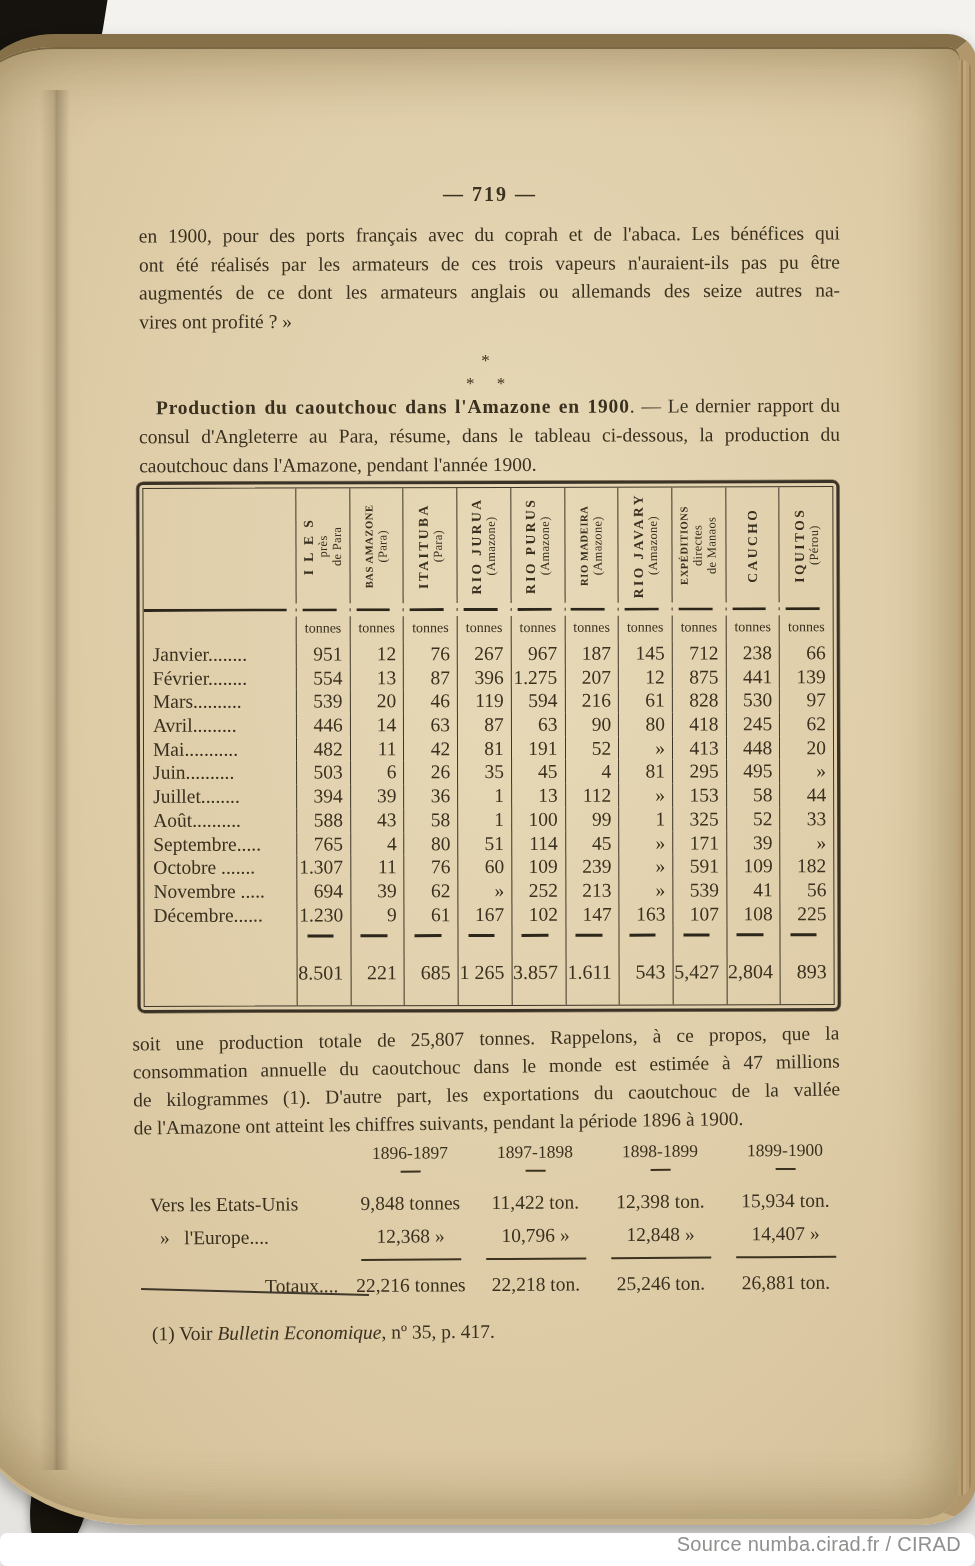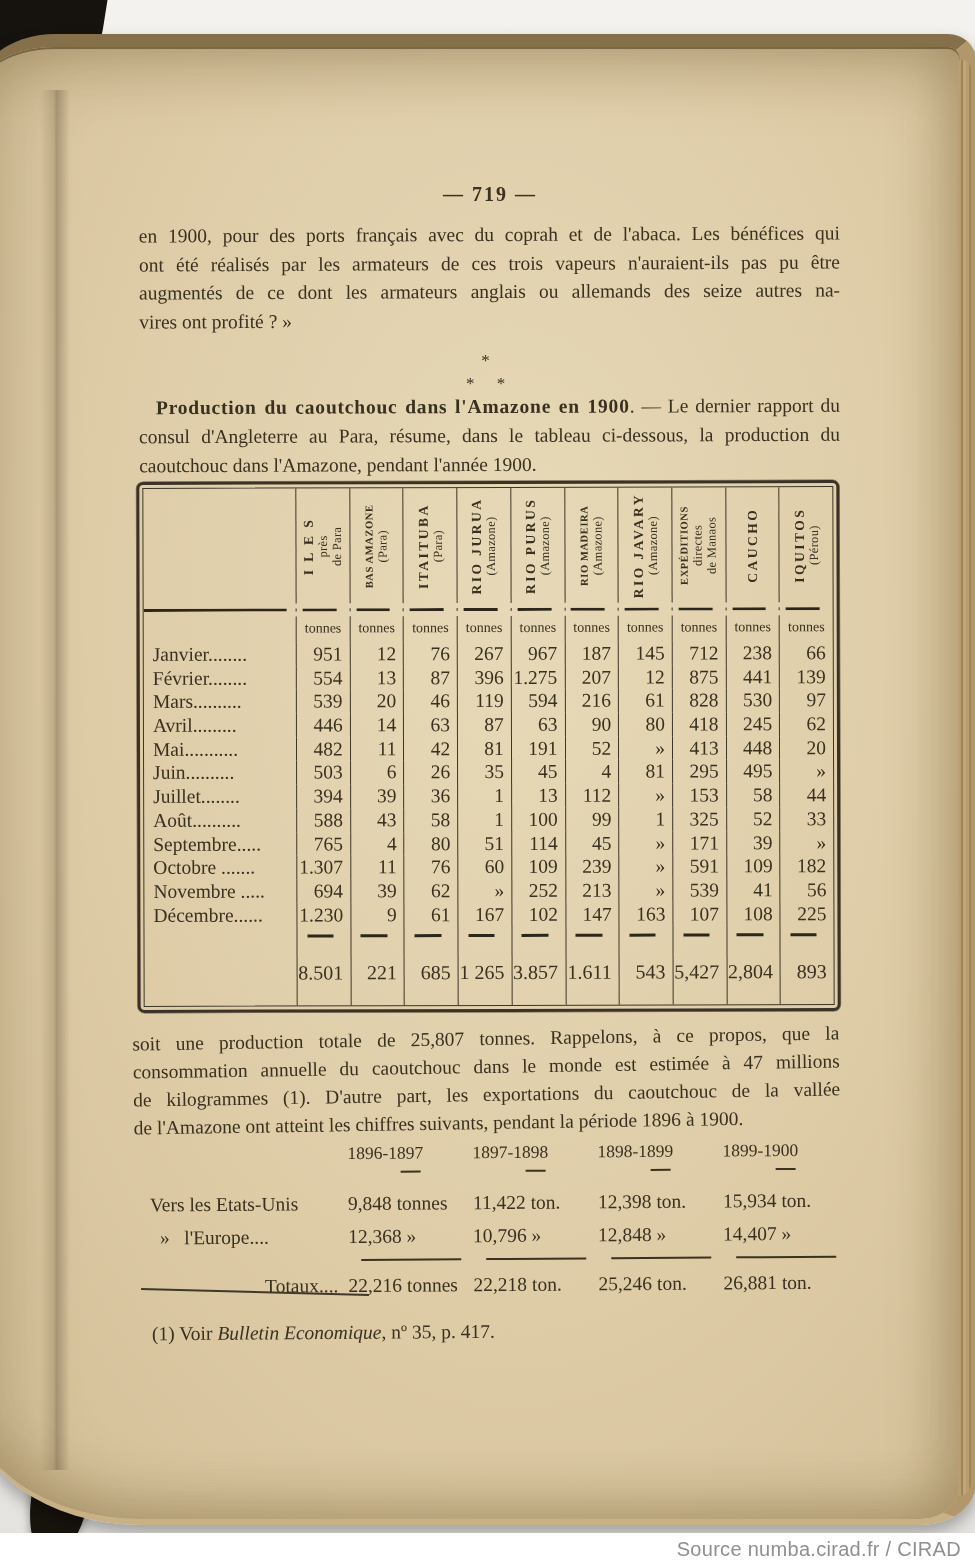--- a/index.html
+++ b/index.html
@@ -25,21 +25,21 @@
                    inset 0 30px 60px rgba(115,88,45,.18),
                    inset -24px 0 50px rgba(120,95,50,.22),
                    inset 45px 0 70px rgba(95,72,40,.16),
                    inset 0 -25px 45px rgba(120,95,50,.15);}
   .edge-stack{position:absolute;right:4px;top:60px;bottom:70px;width:13px;z-index:4;opacity:.85;
               background:repeating-linear-gradient(90deg,#bb9f72 0 3px,#9d8156 3px 5px,#c3a87c 5px 8px);
               border-radius:0 10px 14px 0;}
   .gutter-crease{position:absolute;left:40px;top:90px;height:1380px;width:30px;z-index:4;
                  background:linear-gradient(90deg,rgba(0,0,0,0) 0%,rgba(92,72,40,.20) 45%,rgba(60,45,25,.30) 55%,rgba(0,0,0,0) 100%);}
   .footer-strip{position:absolute;left:0;right:0;bottom:0;height:33px;background:#ffffff;z-index:8;
-                display:flex;align-items:center;justify-content:flex-end;padding-right:14px;box-sizing:border-box;}
+                display:flex;align-items:flex-start;justify-content:flex-end;padding-right:14px;box-sizing:border-box;border-radius:7px;}
   .watermark{font-family:"Liberation Sans", sans-serif;font-size:20px;color:#8f8f8d;letter-spacing:.3px;}
   
   .content{position:absolute;left:0;top:0;width:975px;height:1566px;z-index:6;}
   .pageno{position:absolute;top:183px;left:140px;width:700px;text-align:center;
           font-size:20px;font-weight:bold;letter-spacing:2px;color:#3b321f;}
   .para{position:absolute;font-size:19.5px;line-height:28.5px;}
   .jline{text-align:justify;text-align-last:justify;}
   .jline.last{text-align-last:left;}
   #para1{top:221px;left:139px;width:701px;transform:rotate(-.25deg);}
   #para2{top:1025px;left:133px;width:707px;transform:rotate(-.9deg);line-height:28px;}
@@ -70,21 +70,21 @@
   .r-uline .c-val .bar{height:3.5px;background:#2d261a;width:74%;margin:0 auto;}
   .r-tonnes{height:26px;}
   .r-tonnes .c-val{text-align:center;font-size:14px;padding-right:0;line-height:24px;}
   .r-month{height:23.7px;font-size:19.5px;line-height:23.7px;}
   .r-dash{height:29px;}
   .r-dash .c-val .bar{height:2.5px;background:#2d261a;width:58%;margin:8px auto 0;}
   .r-total{height:41px;font-size:20px;line-height:34px;flex:1 1 auto;}
   
   .etable{position:absolute;top:1142px;left:148px;width:700px;display:grid;
           grid-template-columns:200px repeat(4,125px);font-size:19.5px;transform:rotate(-.4deg);}
-  .ecell{text-align:left;}
+  .ecell{text-align:center;}
   .elabel{text-align:left;white-space:pre;padding-left:2px;}
   .ehead{height:46px;font-size:17.5px;}
   .ehead .dash{width:20px;height:2px;background:#3b321f;margin:7px auto 0;}
   .erow{height:33px;line-height:30px;}
   .esep{height:13px;}
   .esep .bar{width:100px;height:2px;background:#3b321f;margin:4px auto 0;}
   .etotal{height:40px;line-height:36px;}
   .etotal.elabel{text-align:right;padding-right:10px;}
   
   .footrule{position:absolute;top:1291px;left:141px;width:228px;height:2.2px;background:#3f382b;transform:rotate(1.5deg);}

